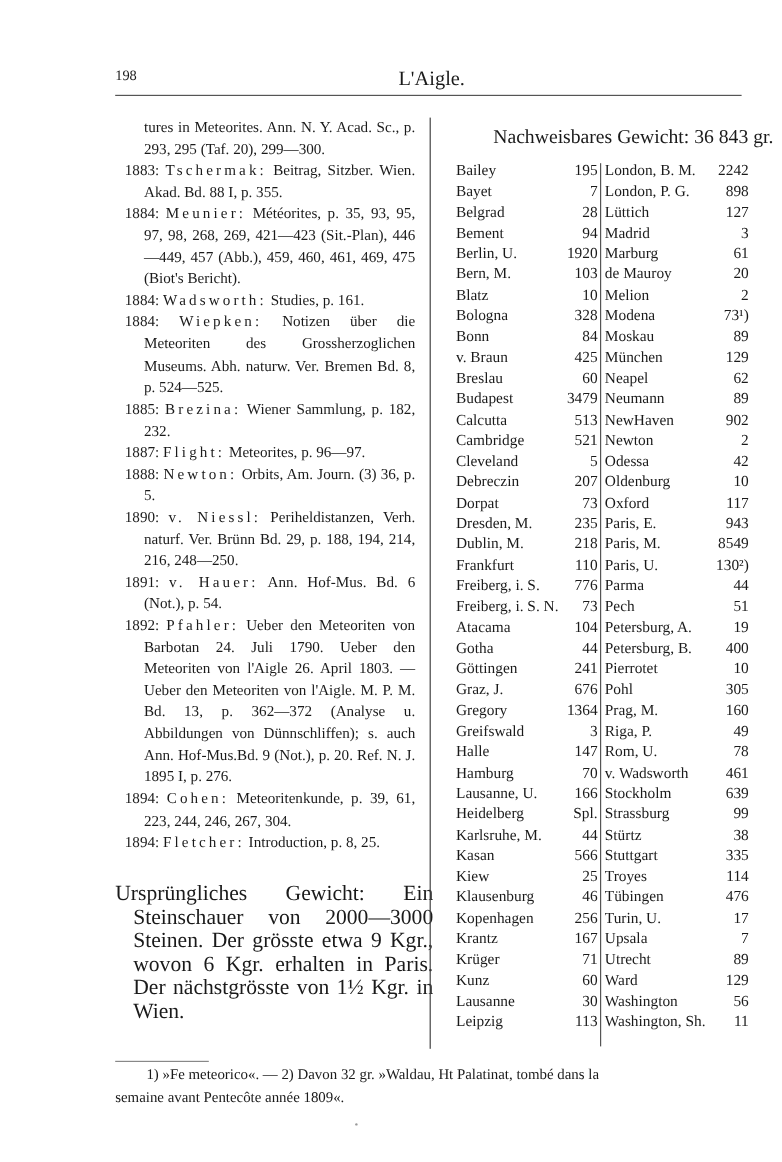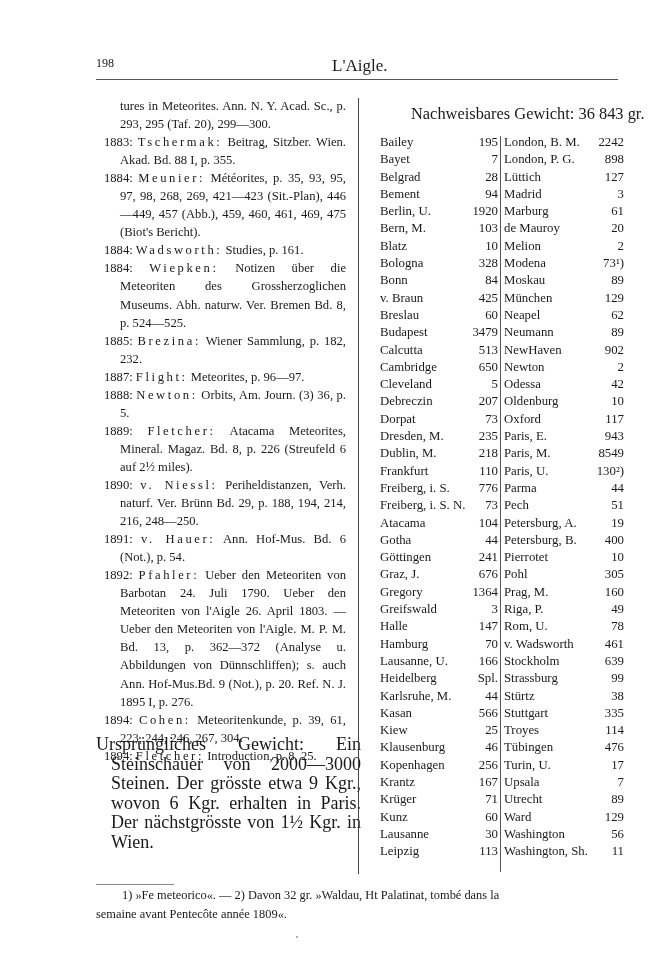--- a/index.html
+++ b/index.html
@@ -45,21 +45,20 @@
 
 <div class="left-col" id="leftcol">
     <div class="entry cont"><span>tures in Meteorites. Ann. N. Y. Acad. Sc., p. 293, 295 (Taf. 20), 299—300.</span></div>
     <div class="entry"><span class="yr">1883: </span><span class="sp">Tschermak:</span> <span>Beitrag, Sitzber. Wien. Akad. Bd. 88 I, p. 355.</span></div>
     <div class="entry"><span class="yr">1884: </span><span class="sp">Meunier:</span> <span>Météorites, p. 35, 93, 95, 97, 98, 268, 269, 421—423 (Sit.-Plan), 446—449, 457 (Abb.), 459, 460, 461, 469, 475 (Biot's Bericht).</span></div>
     <div class="entry"><span class="yr">1884: </span><span class="sp">Wadsworth:</span> <span>Studies, p. 161.</span></div>
     <div class="entry"><span class="yr">1884: </span><span class="sp">Wiepken:</span> <span>Notizen über die Meteoriten des Grossherzoglichen Museums. Abh. naturw. Ver. Bremen Bd. 8, p. 524—525.</span></div>
     <div class="entry"><span class="yr">1885: </span><span class="sp">Brezina:</span> <span>Wiener Sammlung, p. 182, 232.</span></div>
     <div class="entry"><span class="yr">1887: </span><span class="sp">Flight:</span> <span>Meteorites, p. 96—97.</span></div>
     <div class="entry"><span class="yr">1888: </span><span class="sp">Newton:</span> <span>Orbits, Am. Journ. (3) 36, p. 5.</span></div>
-    <div class="entry"><span class="yr">1889: </span><span class="sp">Fletcher:</span> <span>Atacama Meteorites, Mineral. Magaz. Bd. 8, p. 226 (Streufeld 6 auf 2½ miles).</span></div>
     <div class="entry"><span class="yr">1890: </span><span class="sp">v. Niessl:</span> <span>Periheldistanzen, Verh. naturf. Ver. Brünn Bd. 29, p. 188, 194, 214, 216, 248—250.</span></div>
     <div class="entry"><span class="yr">1891: </span><span class="sp">v. Hauer:</span> <span>Ann. Hof-Mus. Bd. 6 (Not.), p. 54.</span></div>
     <div class="entry"><span class="yr">1892: </span><span class="sp">Pfahler:</span> <span>Ueber den Meteoriten von Barbotan 24. Juli 1790. Ueber den Meteoriten von l'Aigle 26. April 1803. — Ueber den Meteoriten von l'Aigle. M. P. M. Bd. 13, p. 362—372 (Analyse u. Abbildungen von Dünnschliffen); s. auch Ann. Hof-Mus.Bd. 9 (Not.), p. 20. Ref. N. J. 1895 I, p. 276.</span></div>
     <div class="entry"><span class="yr">1894: </span><span class="sp">Cohen:</span> <span>Meteoritenkunde, p. 39, 61, 223, 244, 246, 267, 304.</span></div>
     <div class="entry"><span class="yr">1894: </span><span class="sp">Fletcher:</span> <span>Introduction, p. 8, 25.</span></div>
   </div>
 <div class="summary">Ursprüngliches Gewicht: Ein Steinschauer von 2000—3000 Steinen. Der grösste etwa 9 Kgr., wovon 6 Kgr. erhalten in Paris. Der nächstgrösste von 1½ Kgr. in Wien.</div>
 
 <div class="vrule"></div>
 
@@ -114,21 +113,21 @@
       <div class="row">
         <span>Budapest</span>
         <span class="v">3479</span>
       </div>
       <div class="row">
         <span>Calcutta</span>
         <span class="v">513</span>
       </div>
       <div class="row">
         <span>Cambridge</span>
-        <span class="v">650</span>
+        <span class="v">521</span>
       </div>
       <div class="row">
         <span>Cleveland</span>
         <span class="v">5</span>
       </div>
       <div class="row">
         <span>Debreczin</span>
         <span class="v">207</span>
       </div>
       <div class="row">

